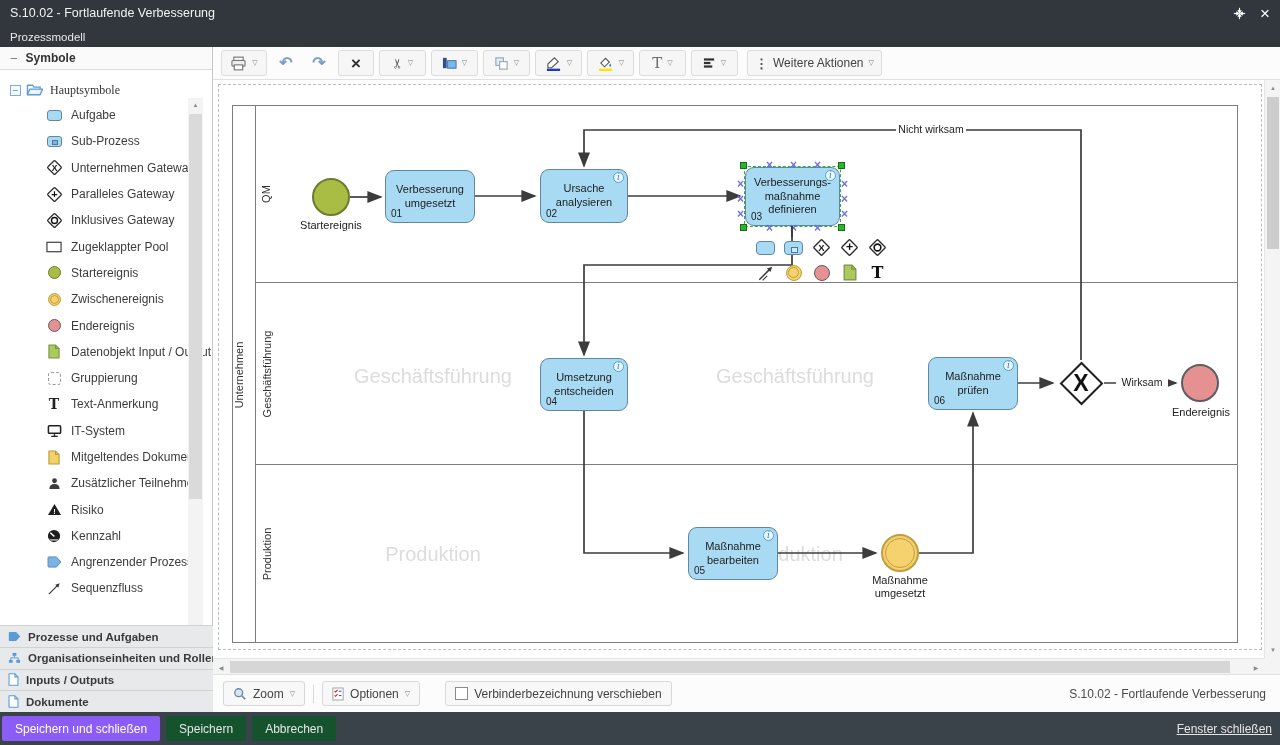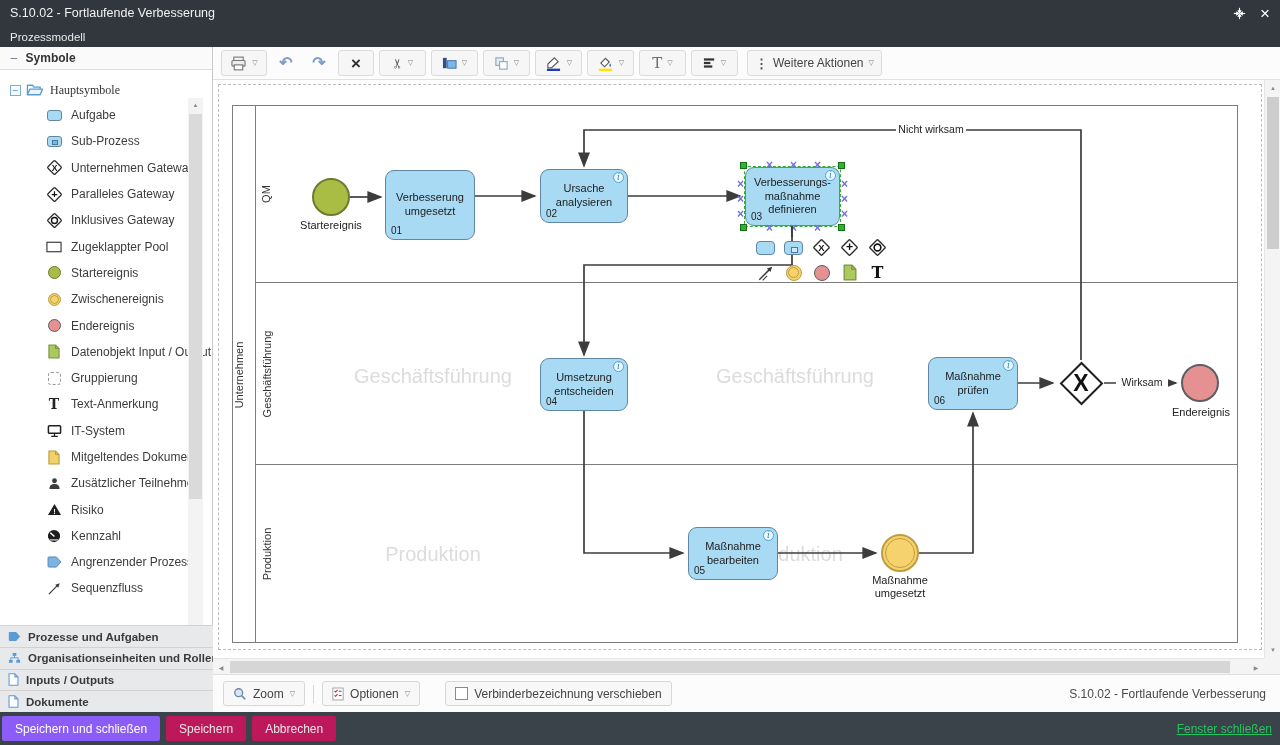--- a/index.html
+++ b/index.html
@@ -148,22 +148,22 @@
   .sbtn .lbl { font-size:12px; color:#444; }
   .vdiv { width:1px; height:18px; background:#d8d8d8; }
   .checkbox { width:13px; height:13px; border:1px solid #8a8a8a; background:#fff; }
   .cstatus .right-text { margin-left:auto; font-size:12px; color:#4a4a4a; padding-right:4px; }
 
   
   .footer { position:absolute; left:0; top:712px; width:1280px; height:33px; background:#3a424a;
             display:flex; align-items:center; padding:0 8px 0 2px; gap:6px; }
   .fbtn { height:25px; padding:0 13px; font-size:12px; border:none; border-radius:2px; cursor:pointer; }
   .fbtn.primary { background:#8b5cf6; color:#fff; }
-  .fbtn.dark { background:#be185d; color:#e6e6e6; }
-  .footer .link { margin-left:auto; color:#22c55e; font-size:12px; text-decoration:underline; cursor:pointer; }
+  .fbtn.dark { background:#14532d; color:#e6e6e6; }
+  .footer .link { margin-left:auto; color:#e5e5e5; font-size:12px; text-decoration:underline; cursor:pointer; }
 </style>
 </head>
 <body>
 
 <div class="app">
 
   <div class="titlebar">
     <span>S.10.02 - Fortlaufende Verbesserung</span>
     <div class="win-controls">
       <span style="display:flex;">
@@ -529,21 +529,21 @@
         </div>
 
         <div class="evt end" style="left:968px; top:284px; width:38px; height:38px;"></div>
         <div class="evt-label" style="left:940px; top:326px; width:96px;">Endereignis</div>
 
         <div class="gateway">
           <div class="gw-diamond"></div>
           <span class="gw-x">X</span>
         </div>
 
-        <div class="task" style="left:172px; top:90px; width:90px; height:70px;">
+        <div class="task" style="left:172px; top:90px; width:90px; height:53px;">
           <div>Verbesserung</div>
           <div>umgesetzt</div>
           <span class="num">01</span>
         </div>
         <div class="task" style="left:327px; top:89px; width:88px; height:54px;">
           <div>Ursache</div>
           <div>analysieren</div>
           <span class="num">02</span>
           <span class="info">
               <i>i</i>

